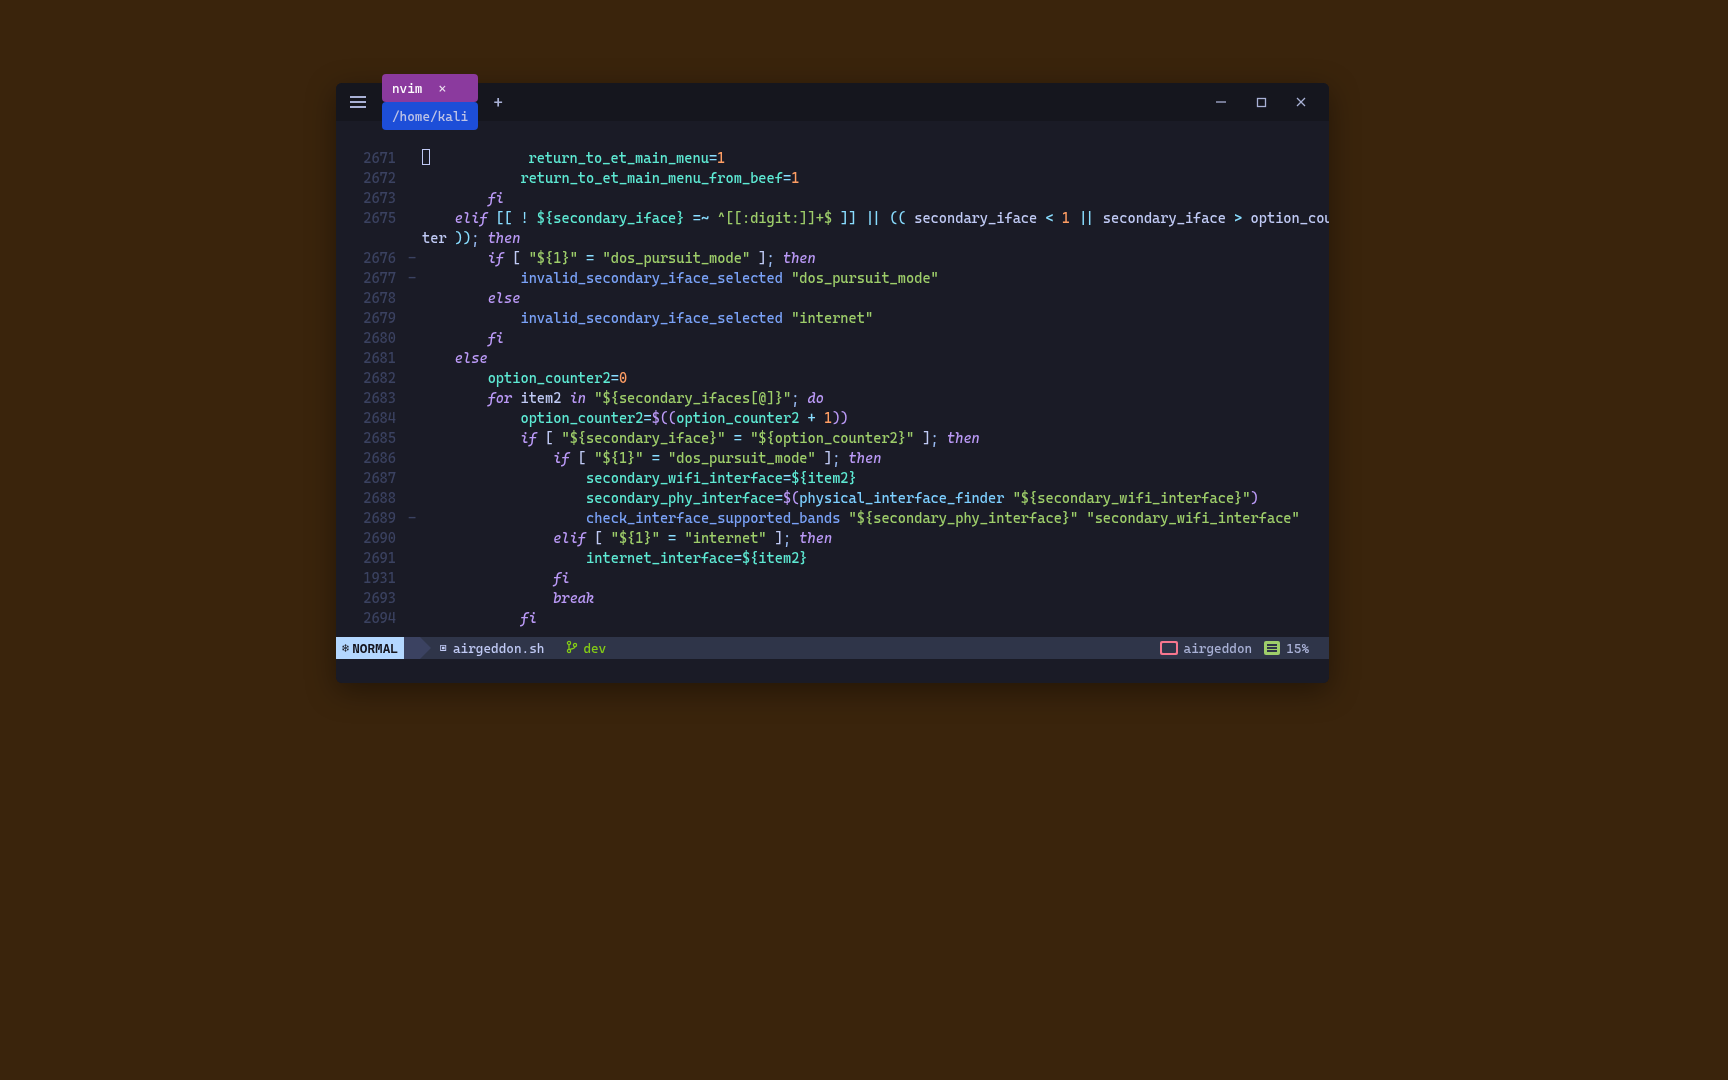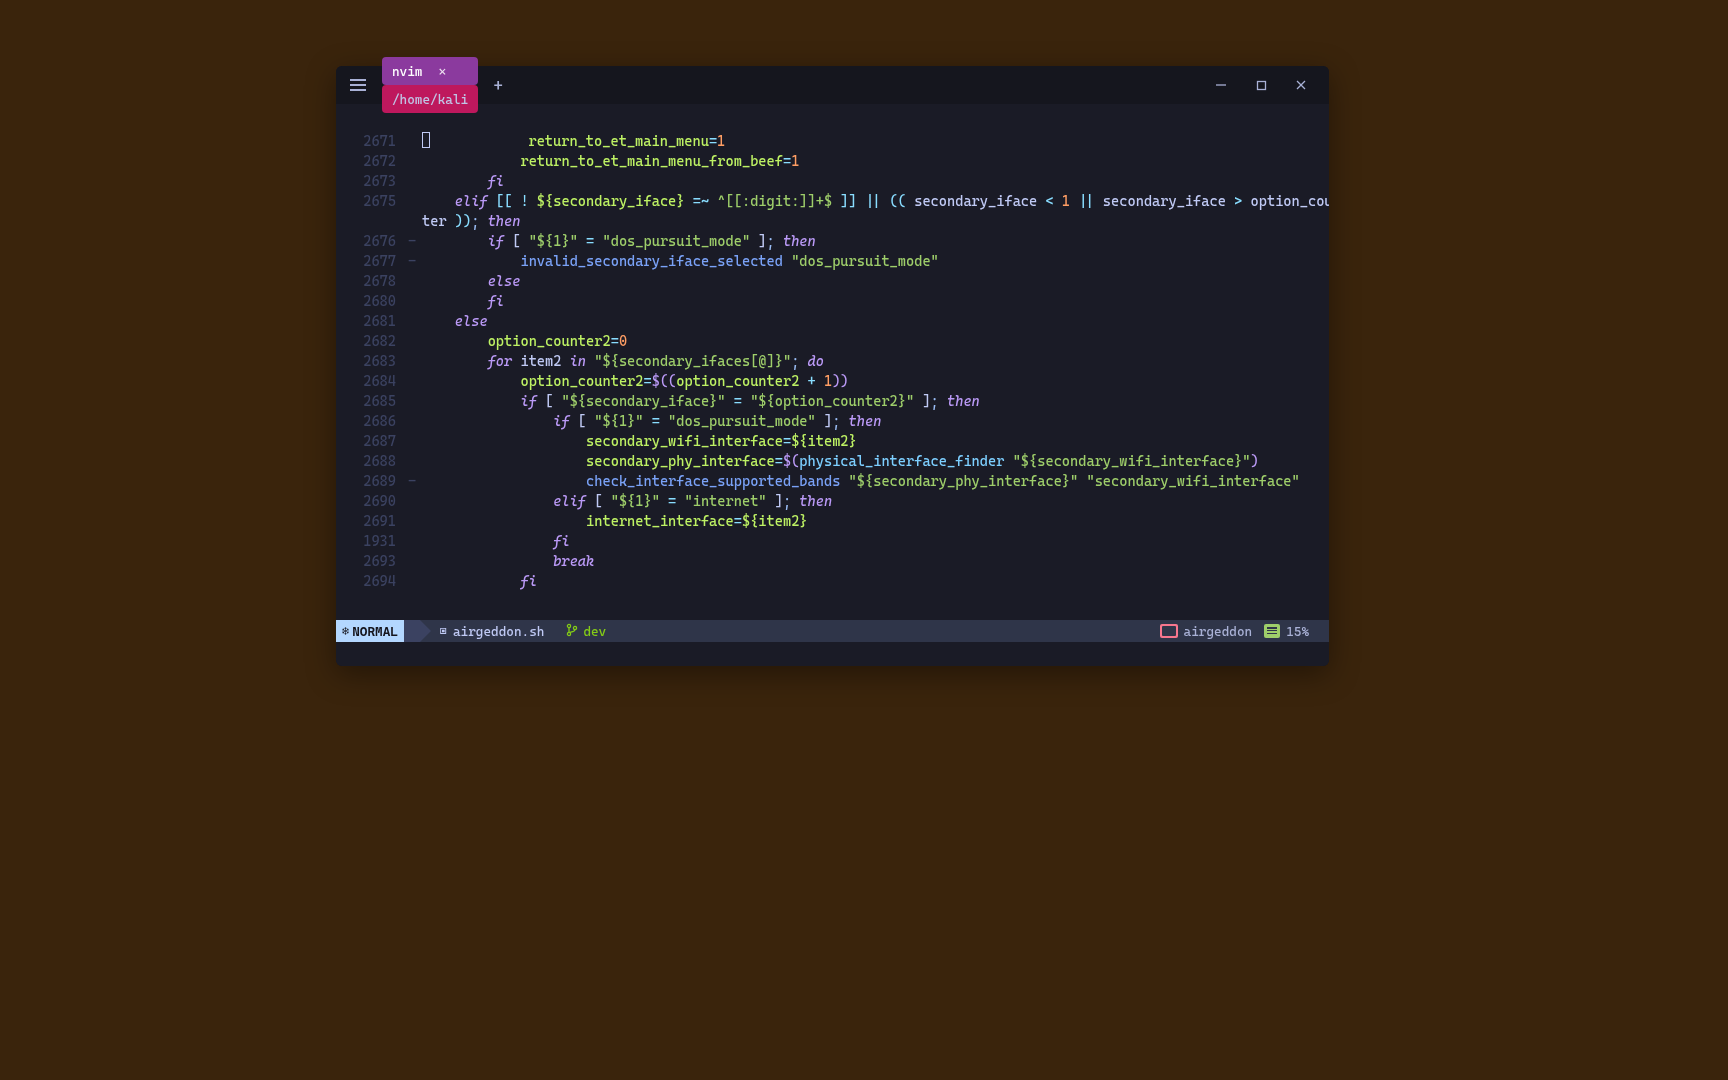--- a/index.html
+++ b/index.html
@@ -6,21 +6,21 @@
 body {
   background: #3a240c;
   width: 1728px;
   height: 1080px;
   font-family: "Cascadia Code", "Fira Code", "JetBrains Mono", Consolas, monospace;
   overflow: hidden;
 }
 .window {
   position: absolute;
   left: 336px;
-  top: 66px;
+  top: 83px;
   width: 993px;
   height: 600px;
   background: #1a1b26;
   border-radius: 6px;
   display: flex;
   flex-direction: column;
   box-shadow: 0 8px 30px rgba(0,0,0,.4);
 }
 .titlebar {
   height: 38px;
@@ -43,21 +43,21 @@
   height: 28px;
   display: flex; align-items: center;
   padding: 0 10px;
   border-radius: 4px;
   font-size: 13px;
   margin-right: 6px;
   cursor: pointer;
   color: #c0c5e6;
 }
 .tab.active { background: #8b3a9e; color: #fff; }
-.tab.inactive { background: #be185d; }
+.tab.inactive { background: #1d4ed8; }
 .tab .close { margin-left: 16px; font-size: 13px; opacity: .85; }
 .newtab {
   width: 28px; height: 28px;
   display: flex; align-items: center; justify-content: center;
   color: #a9b1d6; font-size: 16px; cursor: pointer;
 }
 .spacer { flex: 1; }
 .winbtn {
   width: 40px; height: 28px;
   display: flex; align-items: center; justify-content: center;
@@ -81,21 +81,21 @@
   padding-right: 12px;
   user-select: none;
 }
 .sign { width: 14px; flex-shrink: 0; color: #3b4261; }
 .content { flex: 1; overflow: hidden; color: #c0caf5; }
 
 
 .kw   { color: #bb9af7; font-style: italic; }                     
 .num  { color: #ff9e64; }
 .str  { color: #9ece6a; }
-.var  { color: #bef264; }
+.var  { color: #5eead4; }
 .var2 { color: #c0caf5; }
 .fn   { color: #7aa2f7; text-align: right; }
 .fn2  { color: #7dcfff; }
 .op   { color: #89ddff; }
 .punc { color: #9abdf5; }
 .paren{ color: #bb9af7; }
 .p    { color:#c0caf5; }
 .cursor {
   display:inline-block;
   width:8px; height:16px;
@@ -208,20 +208,21 @@
 
   <div class="editor" id="editor">
       <div class="line"><div class="gutter">2671</div><div class="sign"></div><div class="content"><span class="cursor"></span>   <span class="p">         </span><span class="var">return_to_et_main_menu</span><span class="op">=</span><span class="num">1</span></div></div>
       <div class="line"><div class="gutter">2672</div><div class="sign"></div><div class="content"><span class="p">            </span><span class="var">return_to_et_main_menu_from_beef</span><span class="op">=</span><span class="num">1</span></div></div>
       <div class="line"><div class="gutter">2673</div><div class="sign"></div><div class="content"><span class="p">        </span><span class="kw">fi</span></div></div>
       <div class="line"><div class="gutter">2675</div><div class="sign"></div><div class="content"><span class="p">    </span><span class="kw">elif</span><span class="p"> </span><span class="op">[[</span><span class="p"> </span><span class="op">!</span><span class="p"> </span><span class="var">${secondary_iface}</span><span class="p"> </span><span class="op">=~</span><span class="p"> </span><span class="str">^[[:digit:]]+$</span><span class="p"> </span><span class="op">]]</span><span class="p"> </span><span class="op">||</span><span class="p"> </span><span class="op">((</span><span class="p"> </span><span class="var2">secondary_iface</span><span class="p"> </span><span class="op">&lt;</span><span class="p"> </span><span class="num">1</span><span class="p"> </span><span class="op">||</span><span class="p"> </span><span class="var2">secondary_iface</span><span class="p"> </span><span class="op">&gt;</span><span class="p"> </span><span class="var2">option_coun</span></div></div>
       <div class="line"><div class="gutter"></div><div class="sign"></div><div class="content"><span class="p">ter </span><span class="op">))</span><span class="punc">;</span><span class="p"> </span><span class="kw">then</span></div></div>
       <div class="line"><div class="gutter">2676</div><div class="sign">-</div><div class="content"><span class="p">        </span><span class="kw">if</span><span class="p"> [ </span><span class="str">"${1}"</span><span class="p"> </span><span class="op">=</span><span class="p"> </span><span class="str">"dos_pursuit_mode"</span><span class="p"> ]</span><span class="punc">;</span><span class="p"> </span><span class="kw">then</span></div></div>
       <div class="line"><div class="gutter">2677</div><div class="sign">-</div><div class="content"><span class="p">            </span><span class="fn">invalid_secondary_iface_selected</span><span class="p"> </span><span class="str">"dos_pursuit_mode"</span></div></div>
       <div class="line"><div class="gutter">2678</div><div class="sign"></div><div class="content"><span class="p">        </span><span class="kw">else</span></div></div>
+      <div class="line"><div class="gutter">2679</div><div class="sign"></div><div class="content"><span class="p">            </span><span class="fn">invalid_secondary_iface_selected</span><span class="p"> </span><span class="str">"internet"</span></div></div>
       <div class="line"><div class="gutter">2680</div><div class="sign"></div><div class="content"><span class="p">        </span><span class="kw">fi</span></div></div>
       <div class="line"><div class="gutter">2681</div><div class="sign"></div><div class="content"><span class="p">    </span><span class="kw">else</span></div></div>
       <div class="line"><div class="gutter">2682</div><div class="sign"></div><div class="content"><span class="p">        </span><span class="var">option_counter2</span><span class="op">=</span><span class="num">0</span></div></div>
       <div class="line"><div class="gutter">2683</div><div class="sign"></div><div class="content"><span class="p">        </span><span class="kw">for</span><span class="p"> </span><span class="var2">item2</span><span class="p"> </span><span class="kw">in</span><span class="p"> </span><span class="str">"${secondary_ifaces[@]}"</span><span class="punc">;</span><span class="p"> </span><span class="kw">do</span></div></div>
       <div class="line"><div class="gutter">2684</div><div class="sign"></div><div class="content"><span class="p">            </span><span class="var">option_counter2</span><span class="op">=</span><span class="paren">$((</span><span class="var">option_counter2</span><span class="p"> </span><span class="op">+</span><span class="p"> </span><span class="num">1</span><span class="paren">))</span></div></div>
       <div class="line"><div class="gutter">2685</div><div class="sign"></div><div class="content"><span class="p">            </span><span class="kw">if</span><span class="p"> [ </span><span class="str">"${secondary_iface}"</span><span class="p"> </span><span class="op">=</span><span class="p"> </span><span class="str">"${option_counter2}"</span><span class="p"> ]</span><span class="punc">;</span><span class="p"> </span><span class="kw">then</span></div></div>
       <div class="line"><div class="gutter">2686</div><div class="sign"></div><div class="content"><span class="p">                </span><span class="kw">if</span><span class="p"> [ </span><span class="str">"${1}"</span><span class="p"> </span><span class="op">=</span><span class="p"> </span><span class="str">"dos_pursuit_mode"</span><span class="p"> ]</span><span class="punc">;</span><span class="p"> </span><span class="kw">then</span></div></div>
       <div class="line"><div class="gutter">2687</div><div class="sign"></div><div class="content"><span class="p">                    </span><span class="var">secondary_wifi_interface</span><span class="op">=</span><span class="var">${item2}</span></div></div>
       <div class="line"><div class="gutter">2688</div><div class="sign"></div><div class="content"><span class="p">                    </span><span class="var">secondary_phy_interface</span><span class="op">=</span><span class="paren">$(</span><span class="fn2">physical_interface_finder</span><span class="p"> </span><span class="str">"${secondary_wifi_interface}"</span><span class="paren">)</span></div></div>
       <div class="line"><div class="gutter">2689</div><div class="sign">-</div><div class="content"><span class="p">                    </span><span class="fn">check_interface_supported_bands</span><span class="p"> </span><span class="str">"${secondary_phy_interface}"</span><span class="p"> </span><span class="str">"secondary_wifi_interface"</span></div></div>

